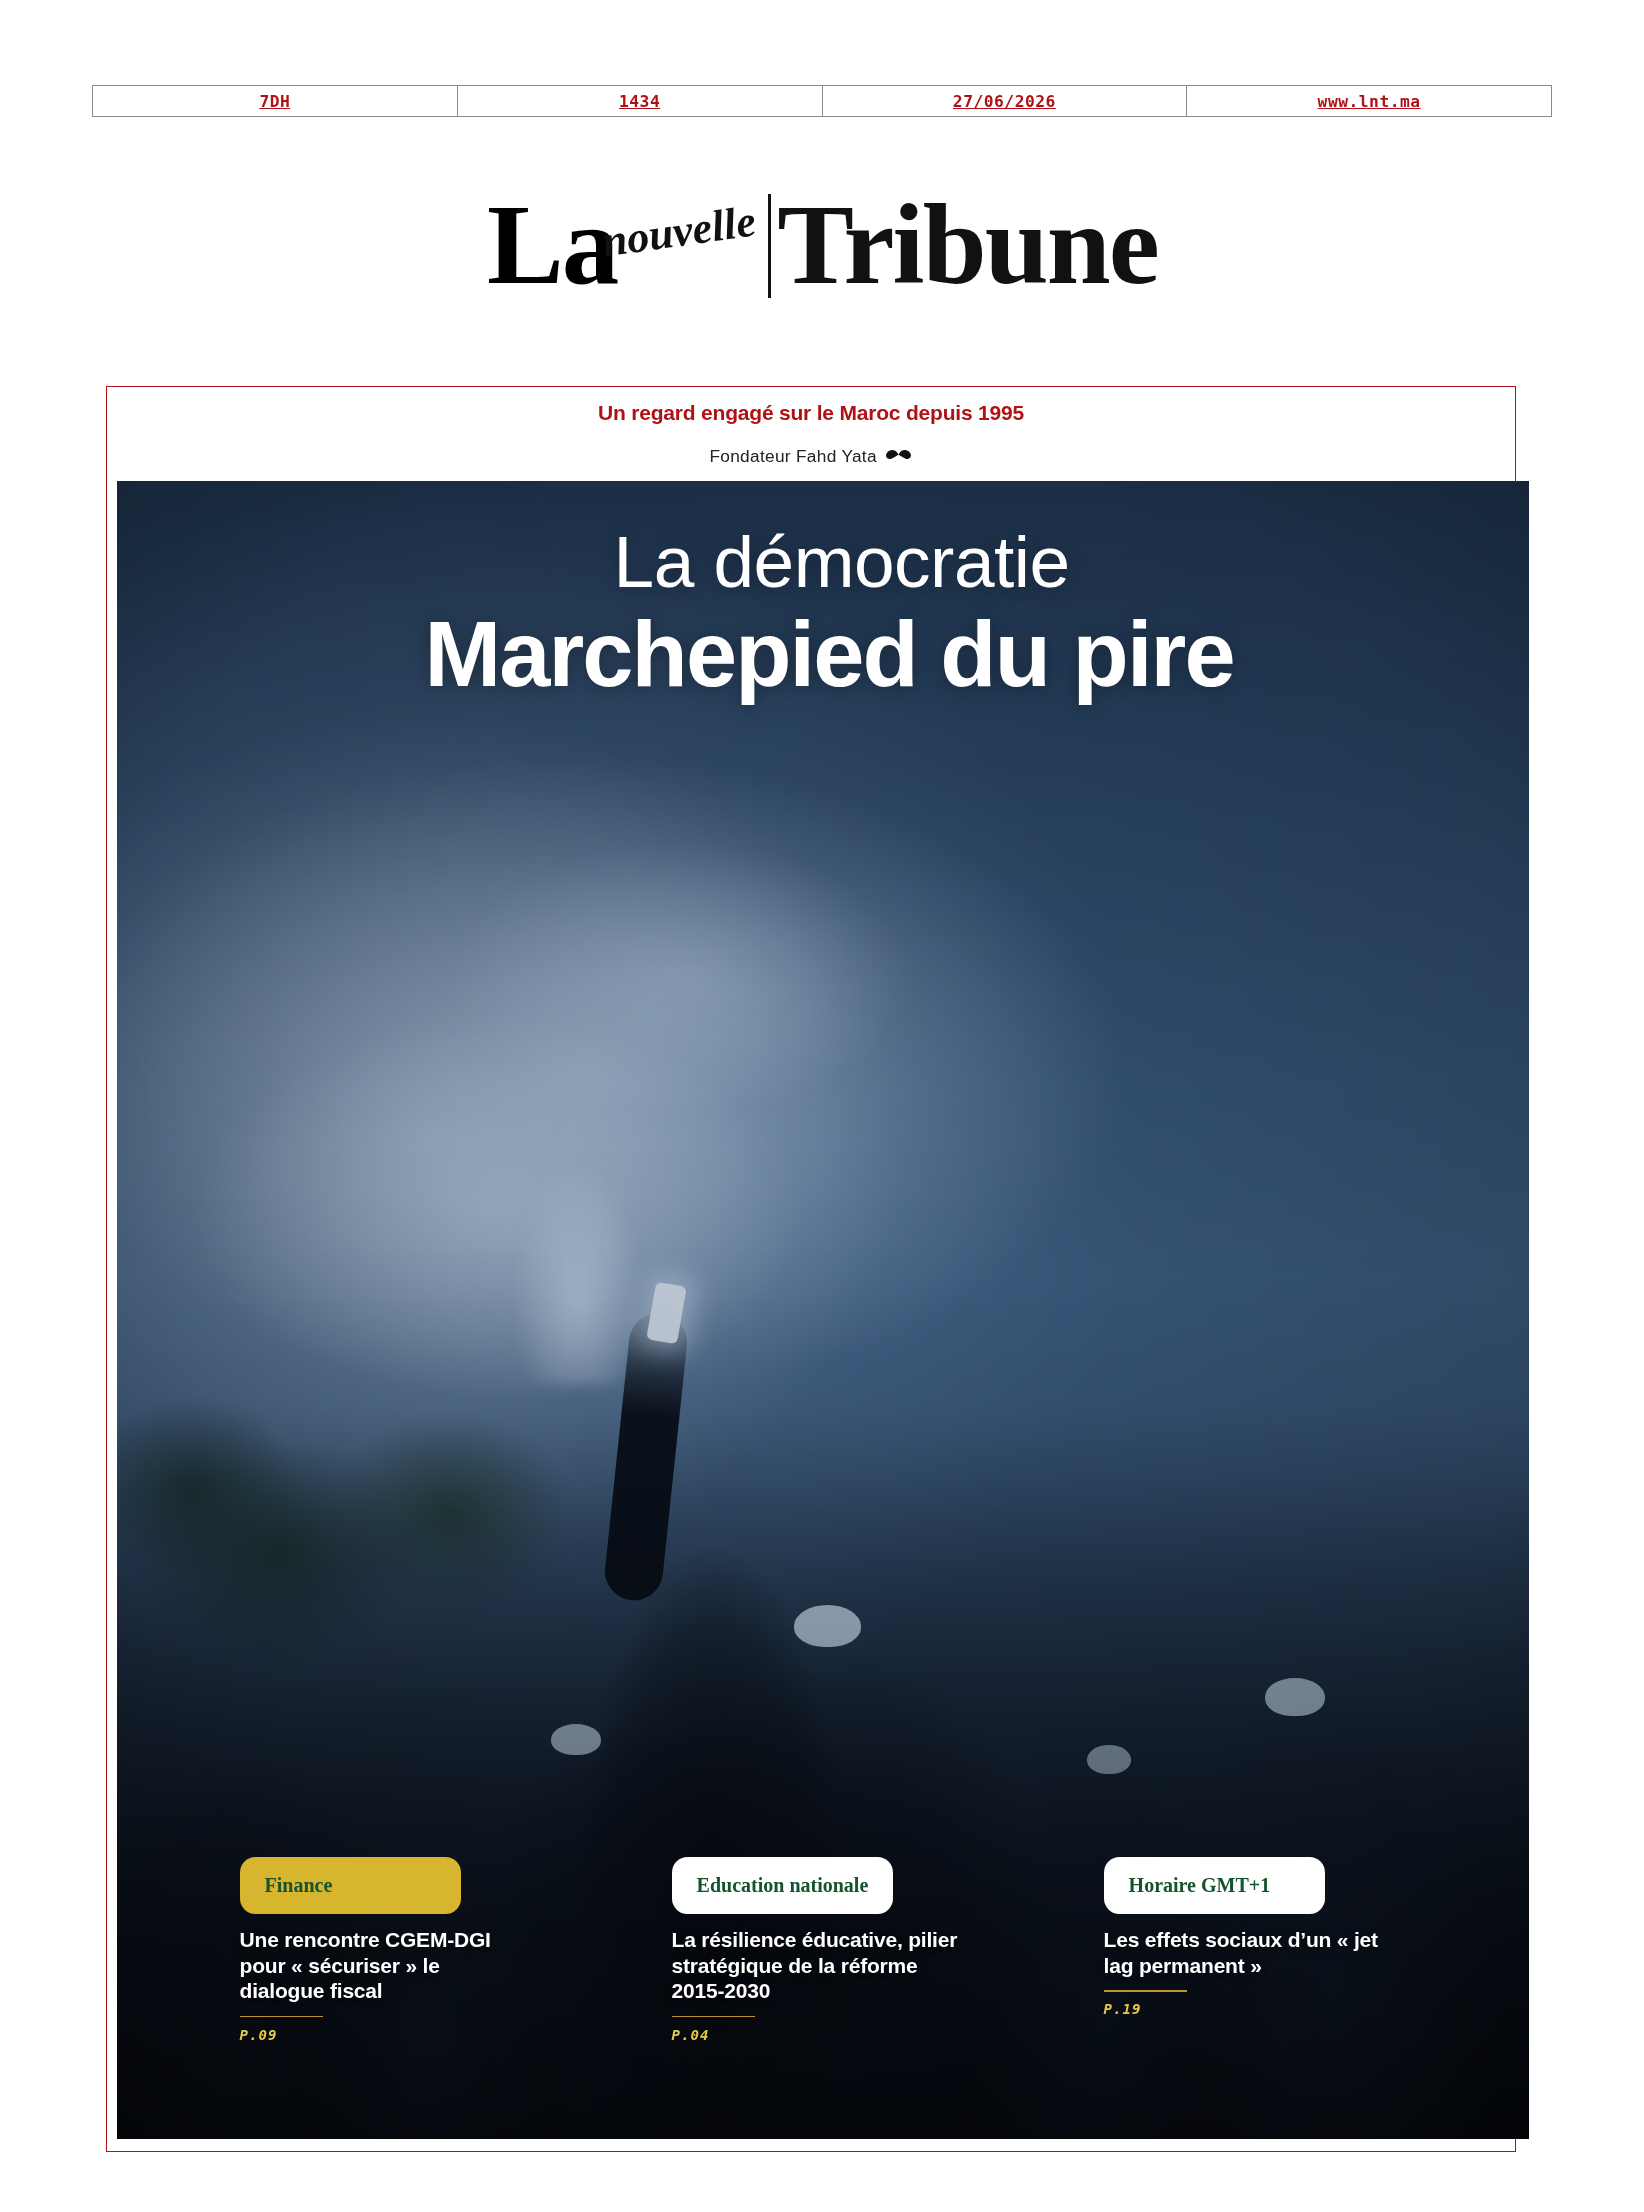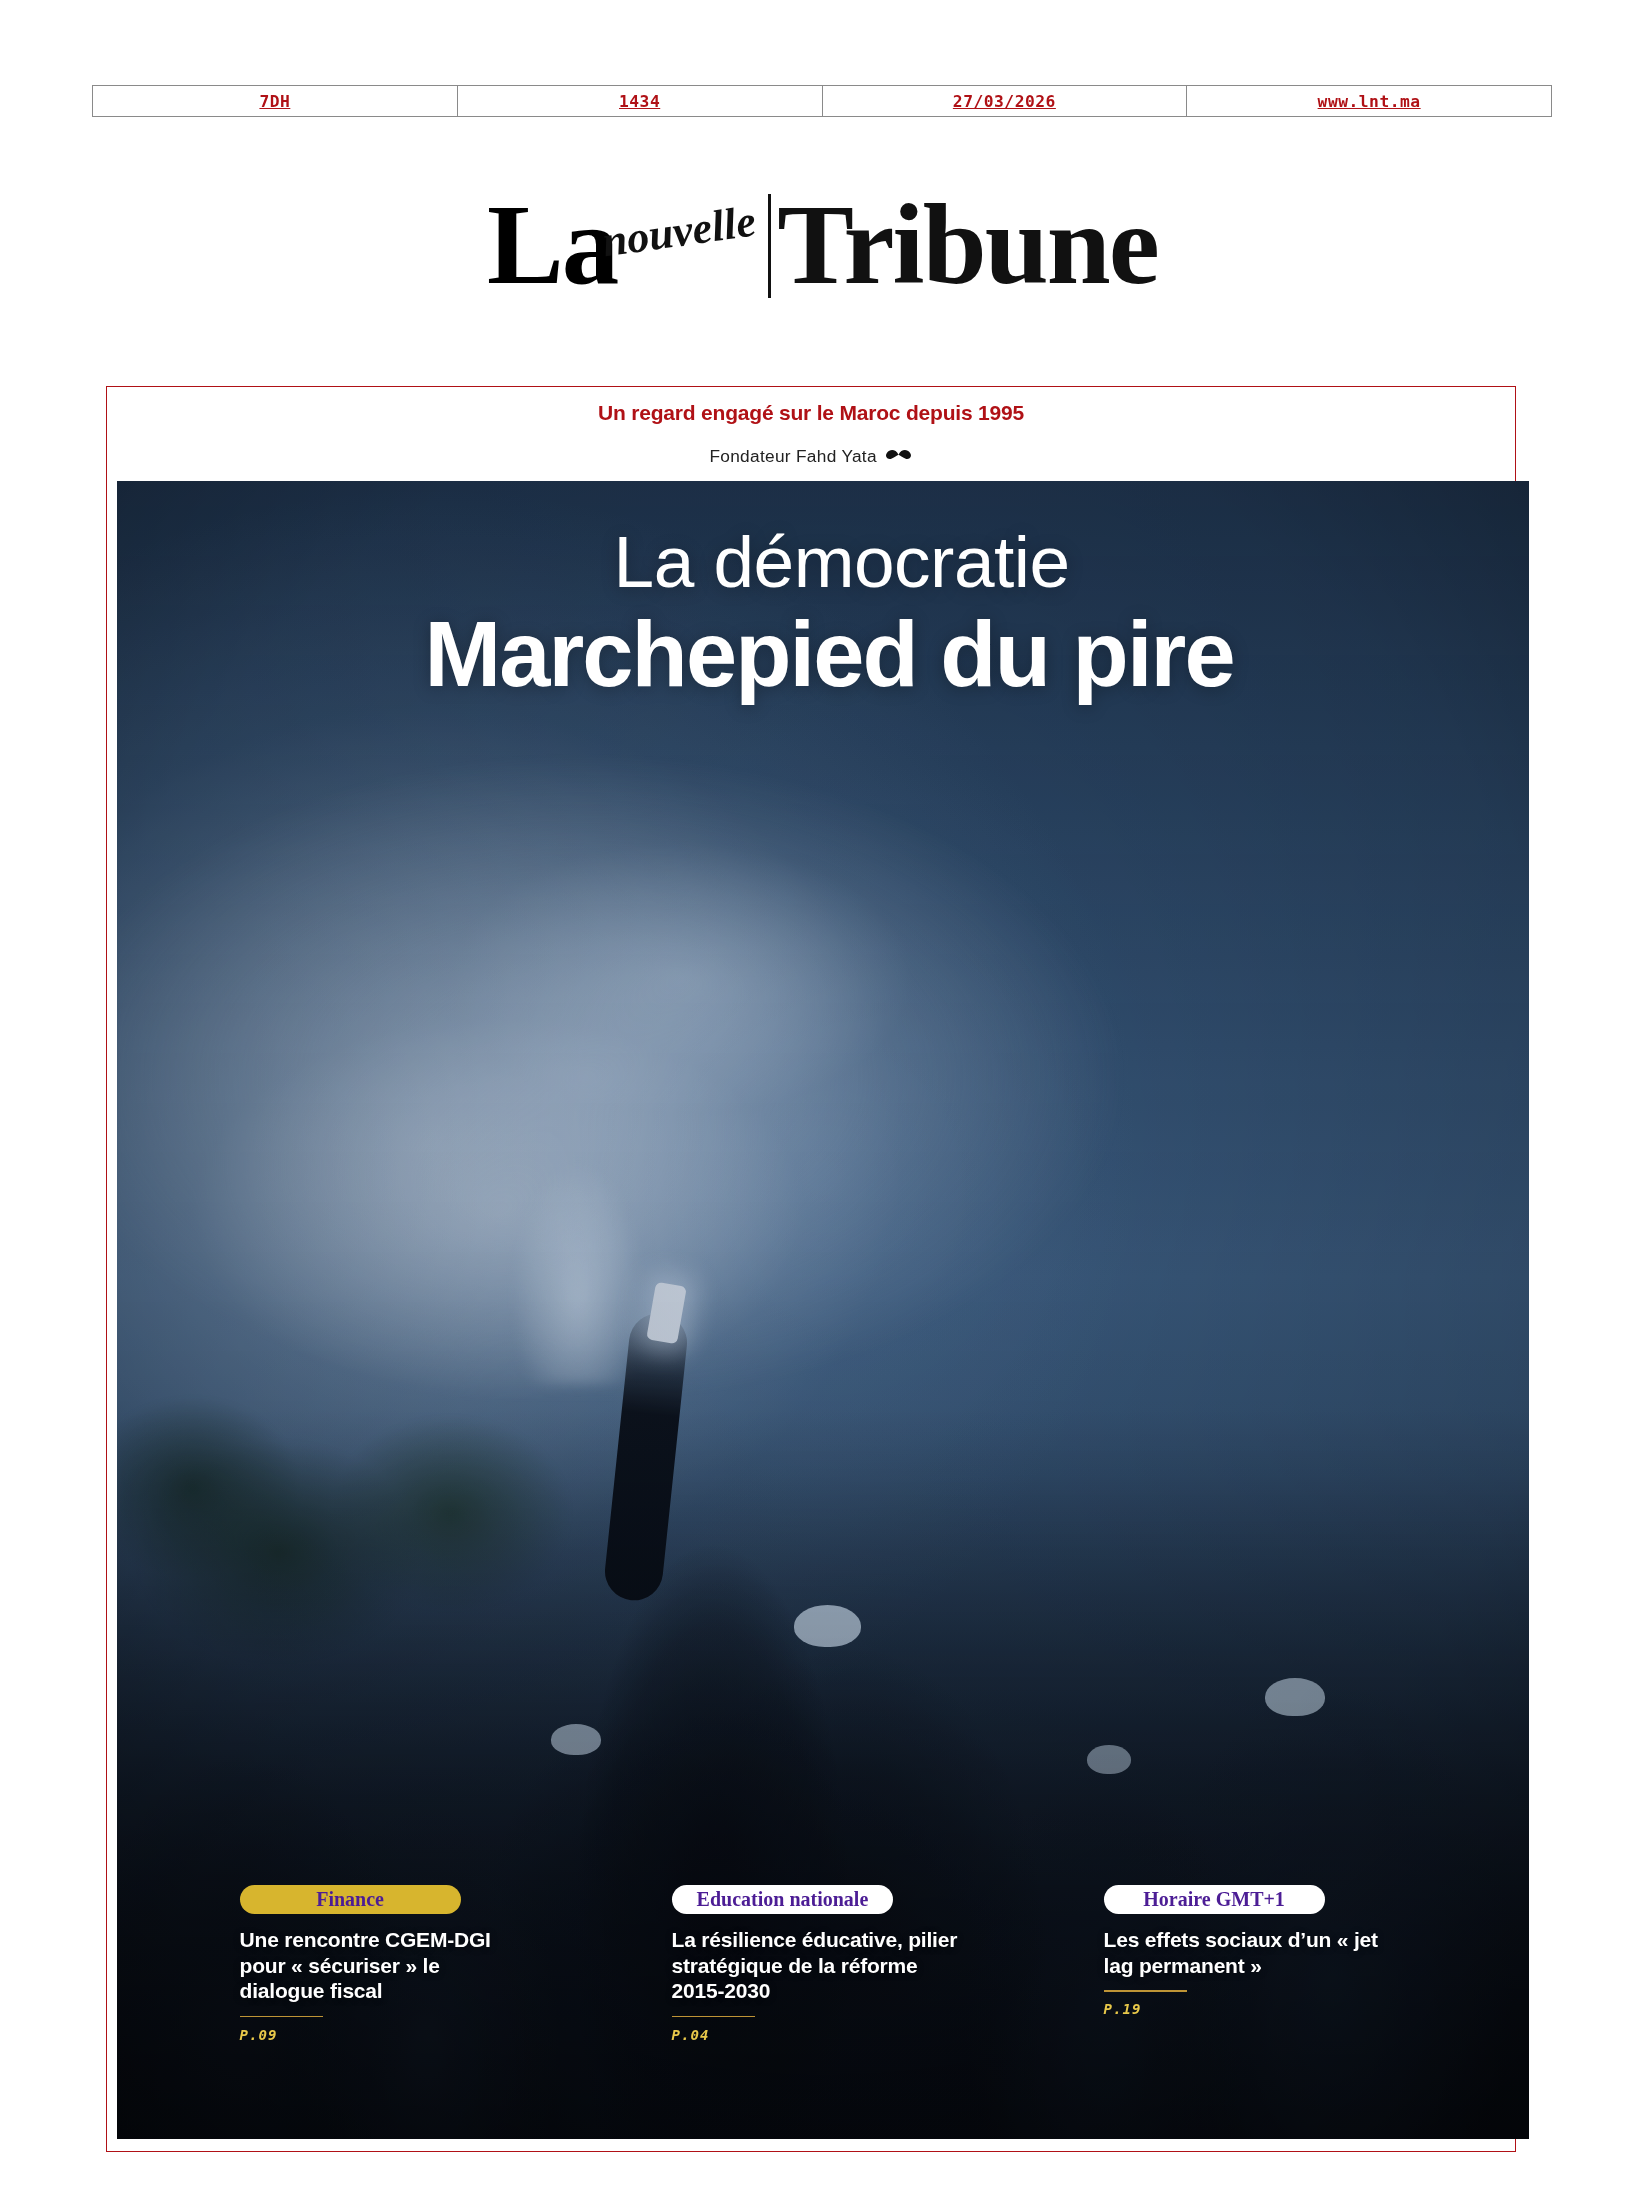--- a/index.html
+++ b/index.html
@@ -265,28 +265,27 @@
     width: 1182px;
     display: flex;
     justify-content: flex-start;
     gap: 144px;
     z-index: 6;
   }
   .teaser { width: 288px; }
   .teaser-badge {
     display: inline-block;
     border-radius: 15.4px;
-    padding: 3px 25px;
+    padding: 17px 25px;
     font-size: 20px;
     font-weight: bold;
     font-family: "Liberation Serif", serif;
-    color: #4c1d95;
+    color: #14532d;
     background: #d7b52e;
     min-width: 221px;
-    text-align: center;
     box-sizing: border-box;
   }
   .teaser-badge.light { background: #ffffff; }
   .teaser-title {
     margin-top: 13.4px;
     color: #ffffff;
     font-size: 21px;
     font-weight: bold;
     line-height: 1.22;
     letter-spacing: -0.2px;
@@ -308,21 +307,21 @@
     letter-spacing: 1px;
     font-style: italic;
   }
 </style>
 </head>
 <body>
 
 <div class="topbar">
   <div class="topbar-cell">7DH</div>
   <div class="topbar-cell">1434</div>
-  <div class="topbar-cell">27/03/2026</div>
+  <div class="topbar-cell">27/06/2026</div>
   <div class="topbar-cell">www.lnt.ma</div>
 </div>
 
 <div class="masthead">
   <div class="masthead-inner">
     <span class="m-la">La</span><span class="m-nouvelle">nouvelle</span><span class="m-bar"></span><span class="m-tribune">Tribune</span>
   </div>
 </div>
 
 <div class="frame">

